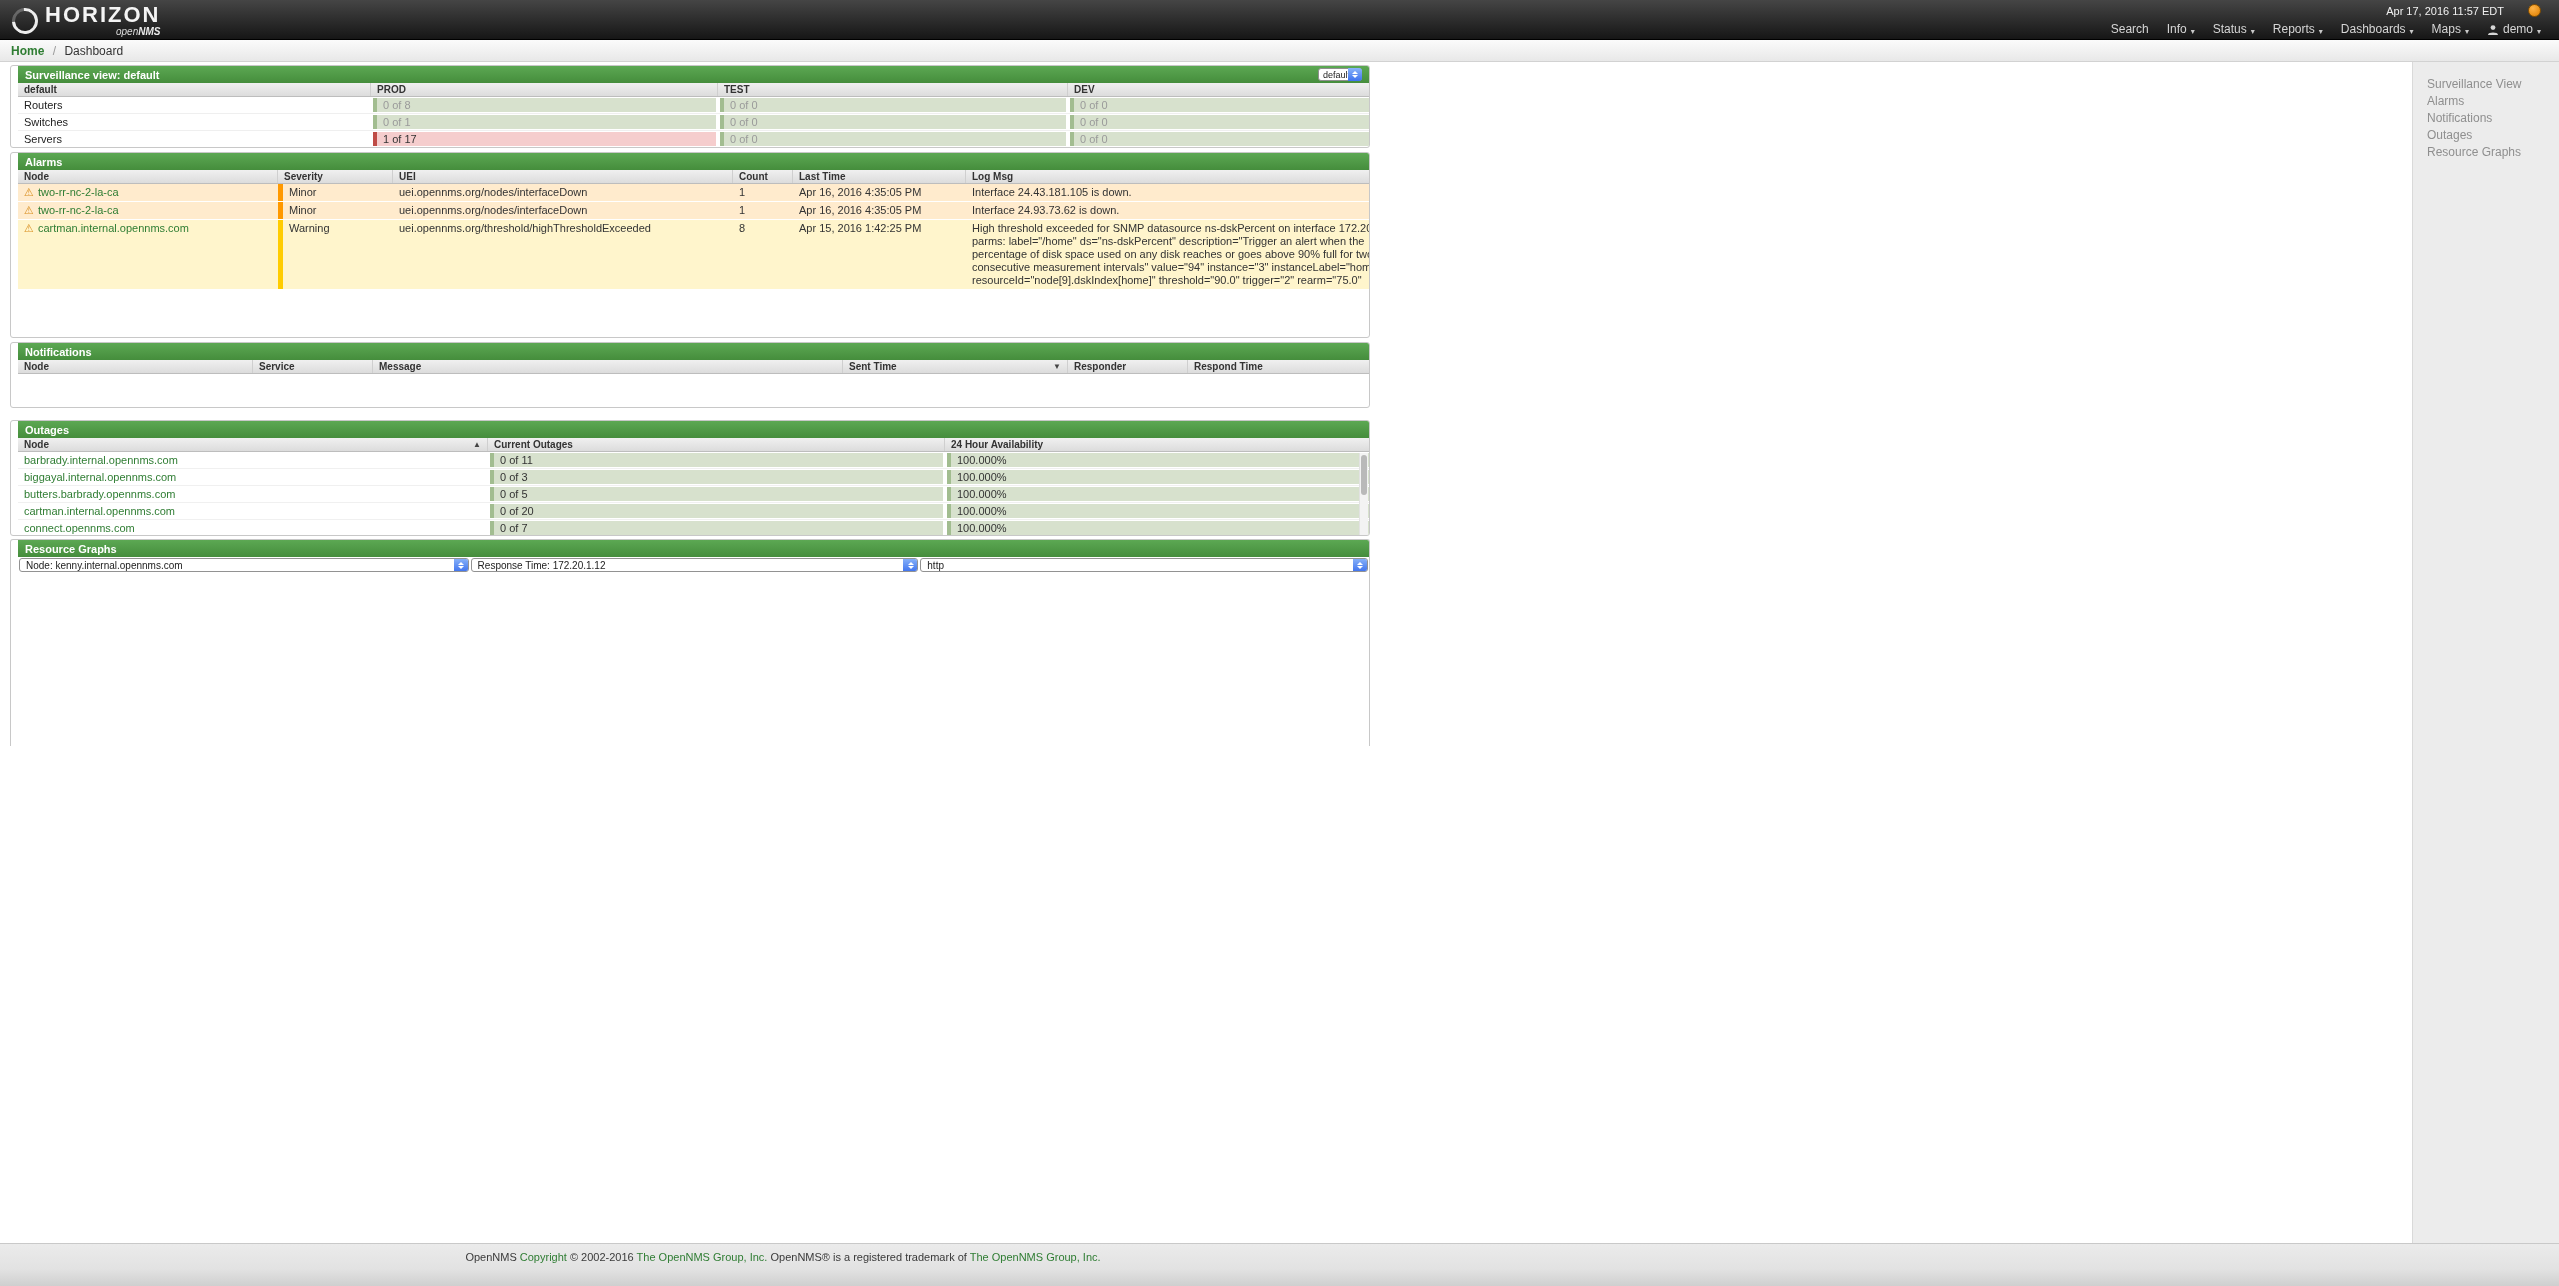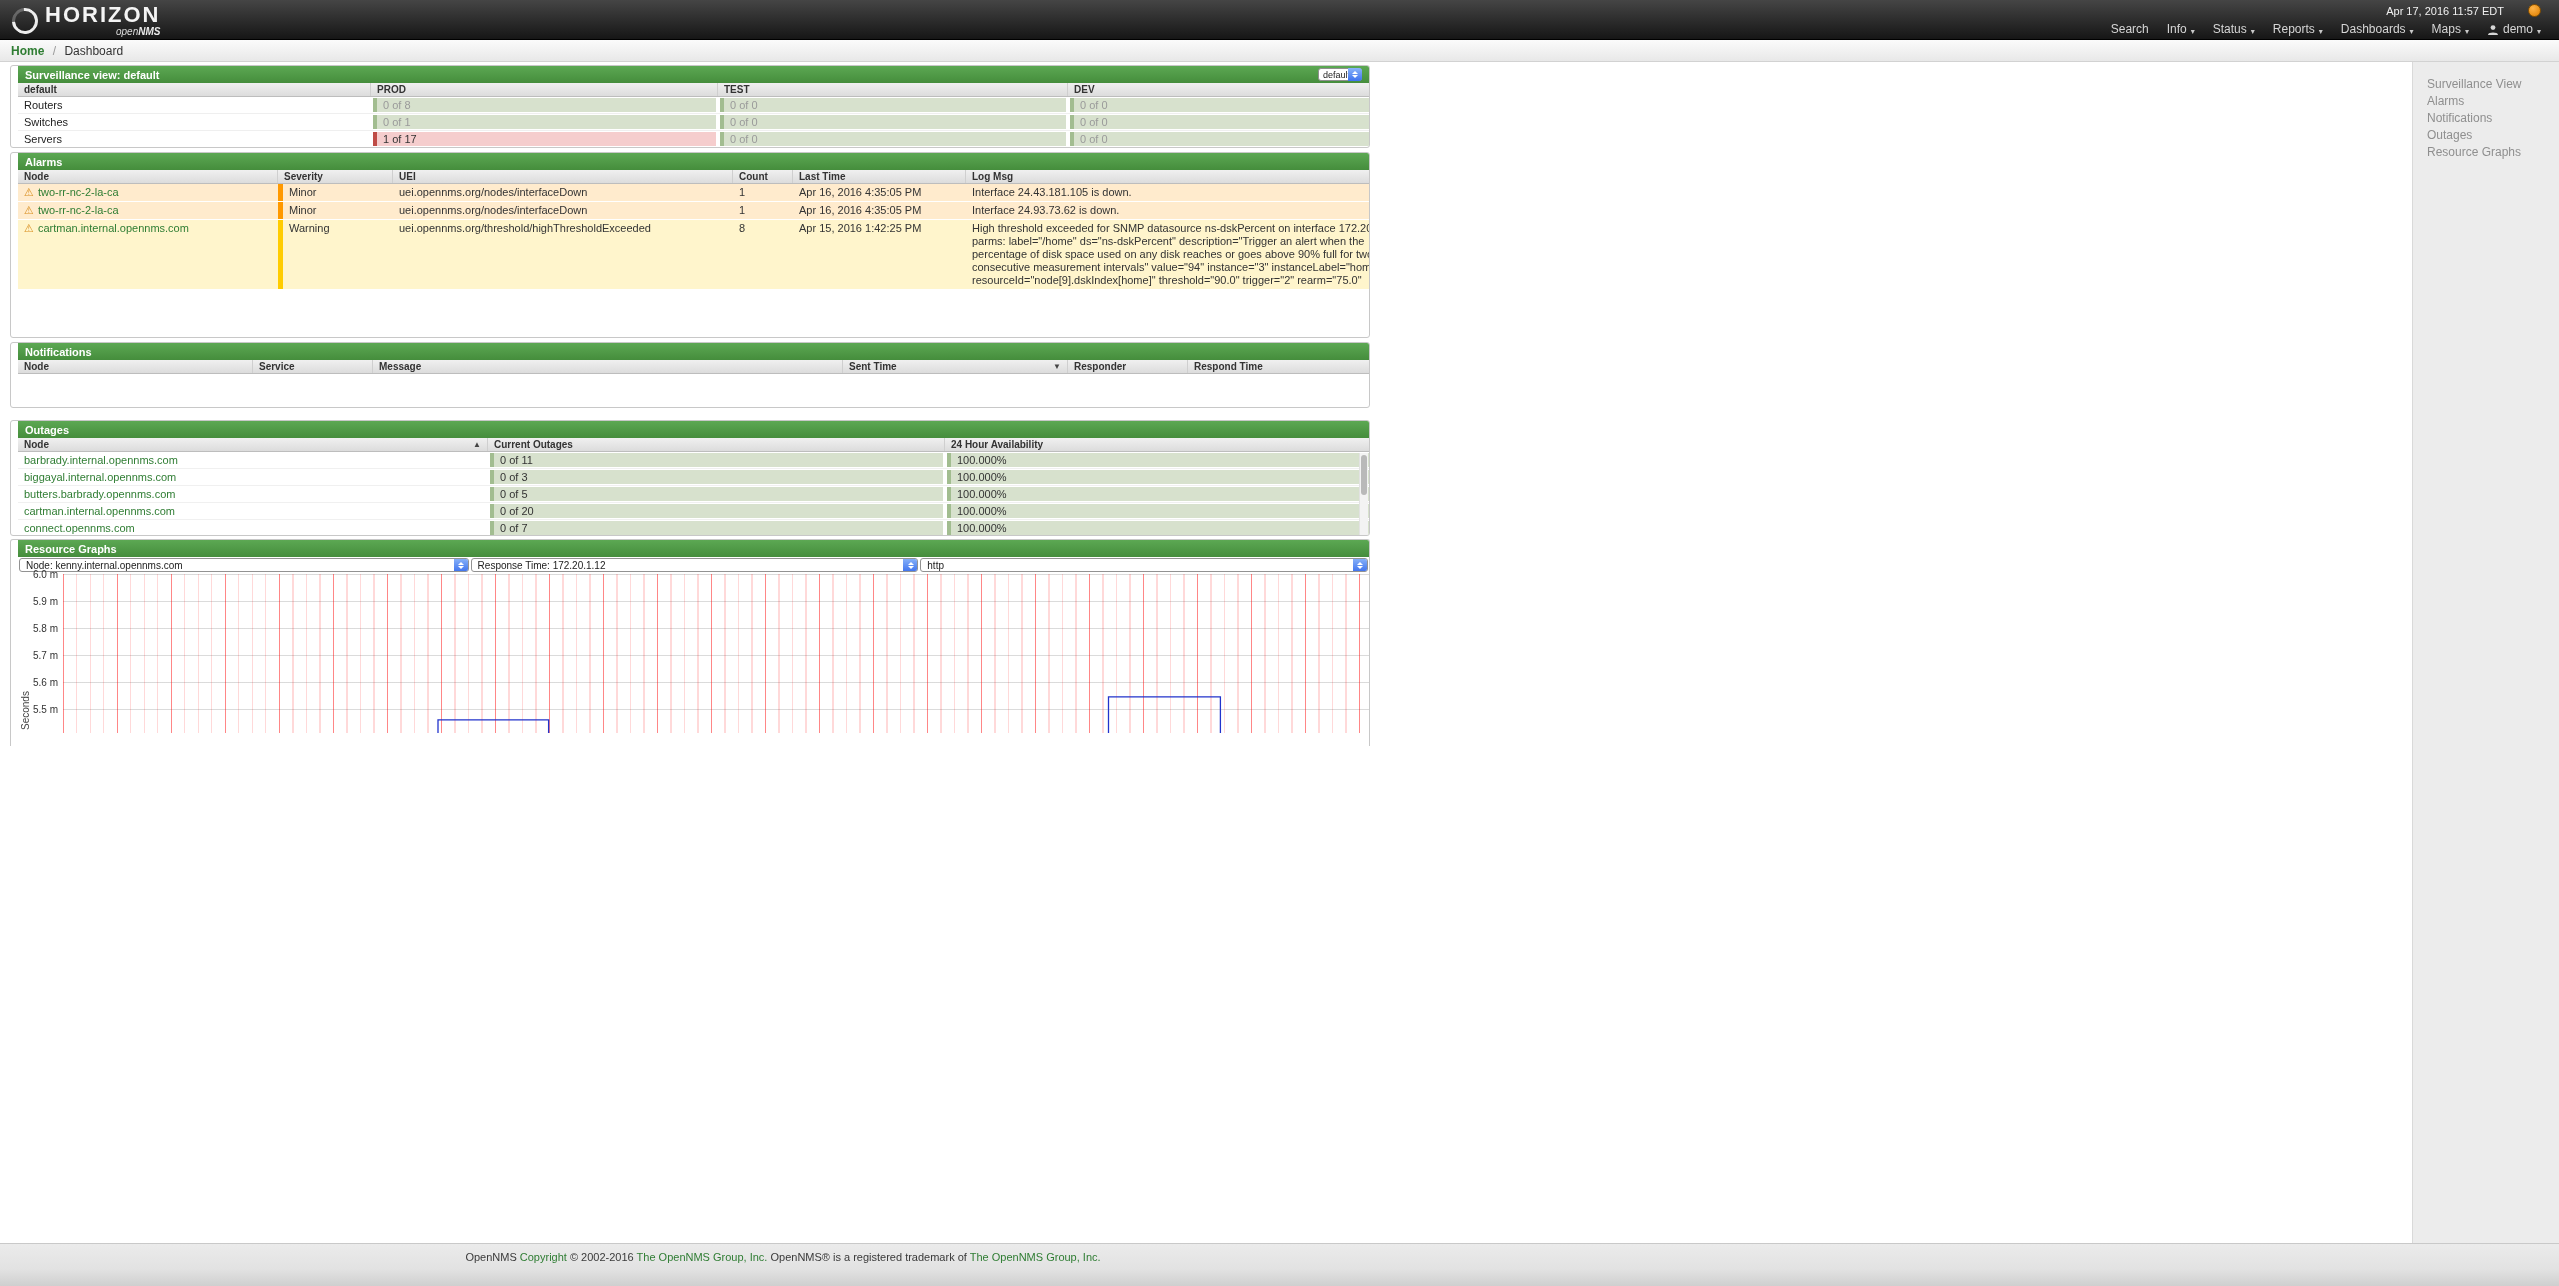--- a/index.html
+++ b/index.html
@@ -372,35 +372,20 @@
         </span>
     </div>
     <div class="osx-select w3">
       <span>http</span>
       <span class="osx-btn">
           <span class="tri-up"></span>
           <span class="tri-down"></span>
         </span>
     </div>
   </div>
-  <div class="chart-area">
-    <span class="ytick" style="top:-5px;">6.0 m</span>
-    <span class="ytick" style="top:22px;">5.9 m</span>
-    <span class="ytick" style="top:49px;">5.8 m</span>
-    <span class="ytick" style="top:76px;">5.7 m</span>
-    <span class="ytick" style="top:103px;">5.6 m</span>
-    <span class="ytick" style="top:130px;">5.5 m</span>
-    <span class="ylabel-vert">Seconds</span>
-    <div class="plot">
-      <svg width="1349" height="159" viewBox="0 0 1349 159">
-        <path fill="none" stroke="#2233cc" stroke-width="1.3" d="M375.0 159 L375.0 145.8 L485.6 145.8 L485.6 159 M1045.5 159 L1045.5 122.9 L1157.4 122.9 L1157.4 159"></path>
-      </svg>
-    </div>
-    <span class="watermark">openNMS/RRDtool</span>
-  </div>
 </section>
 
 <aside class="side-nav">
   <a>Surveillance View</a>
   <a>Alarms</a>
   <a>Notifications</a>
   <a>Outages</a>
   <a>Resource Graphs</a>
 </aside>
 

